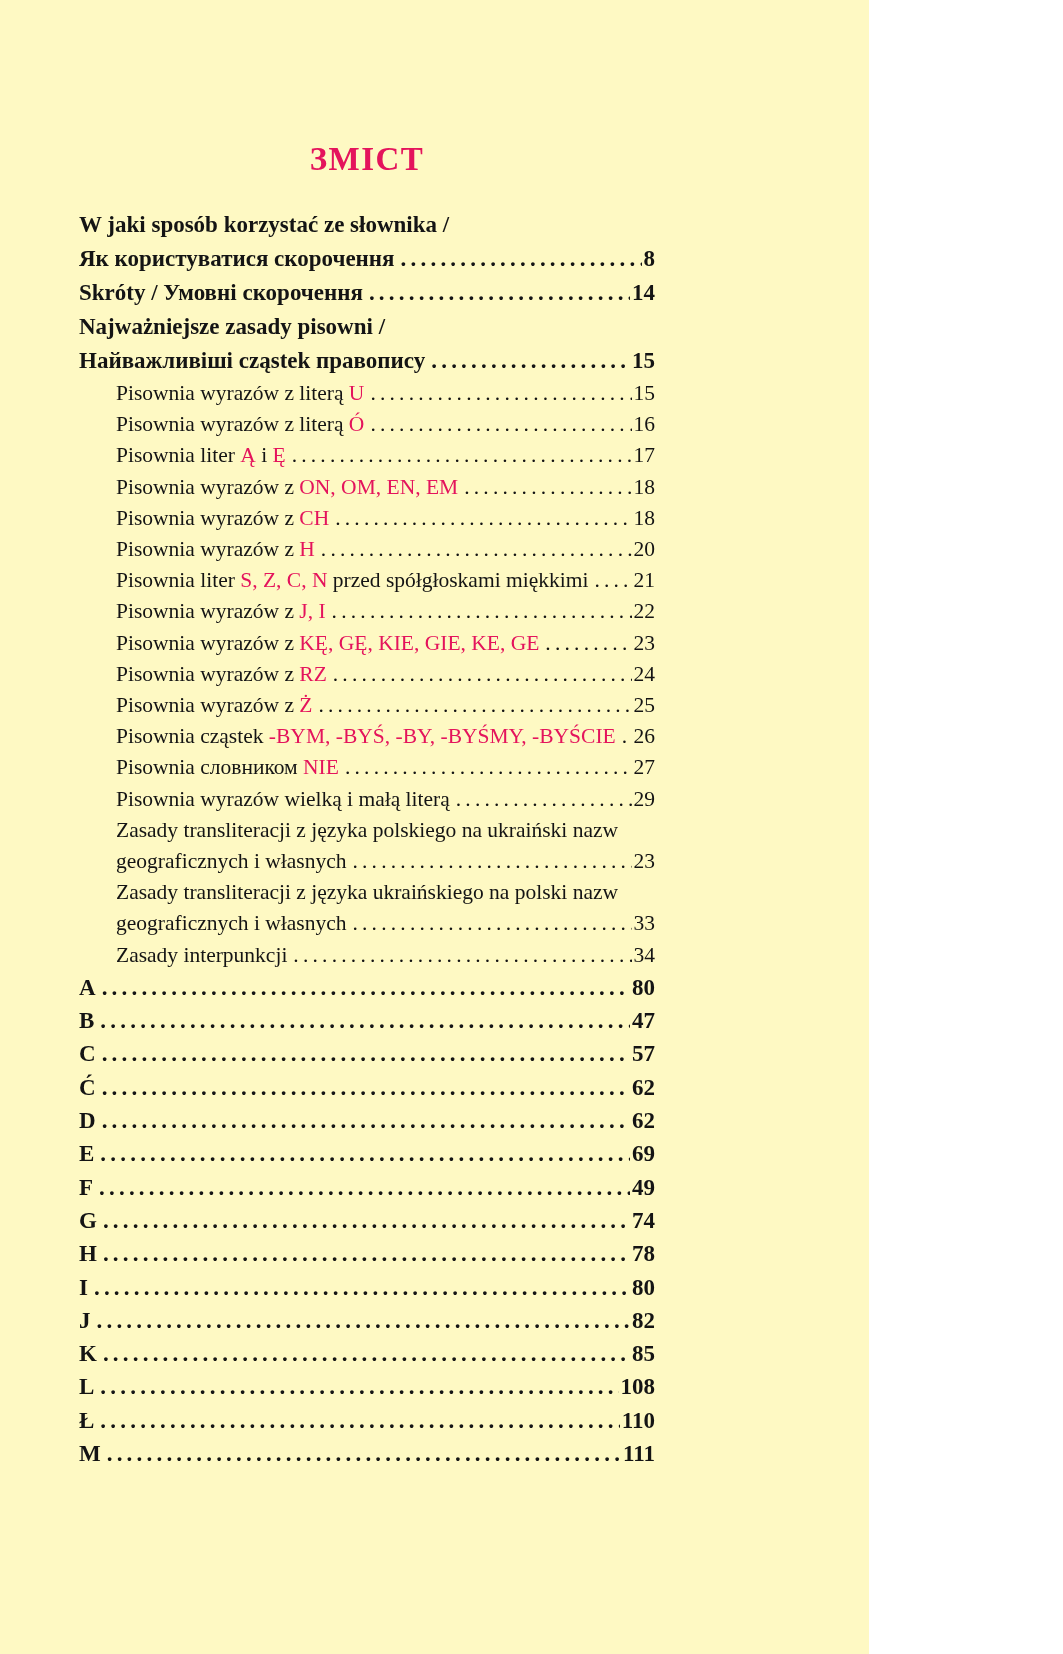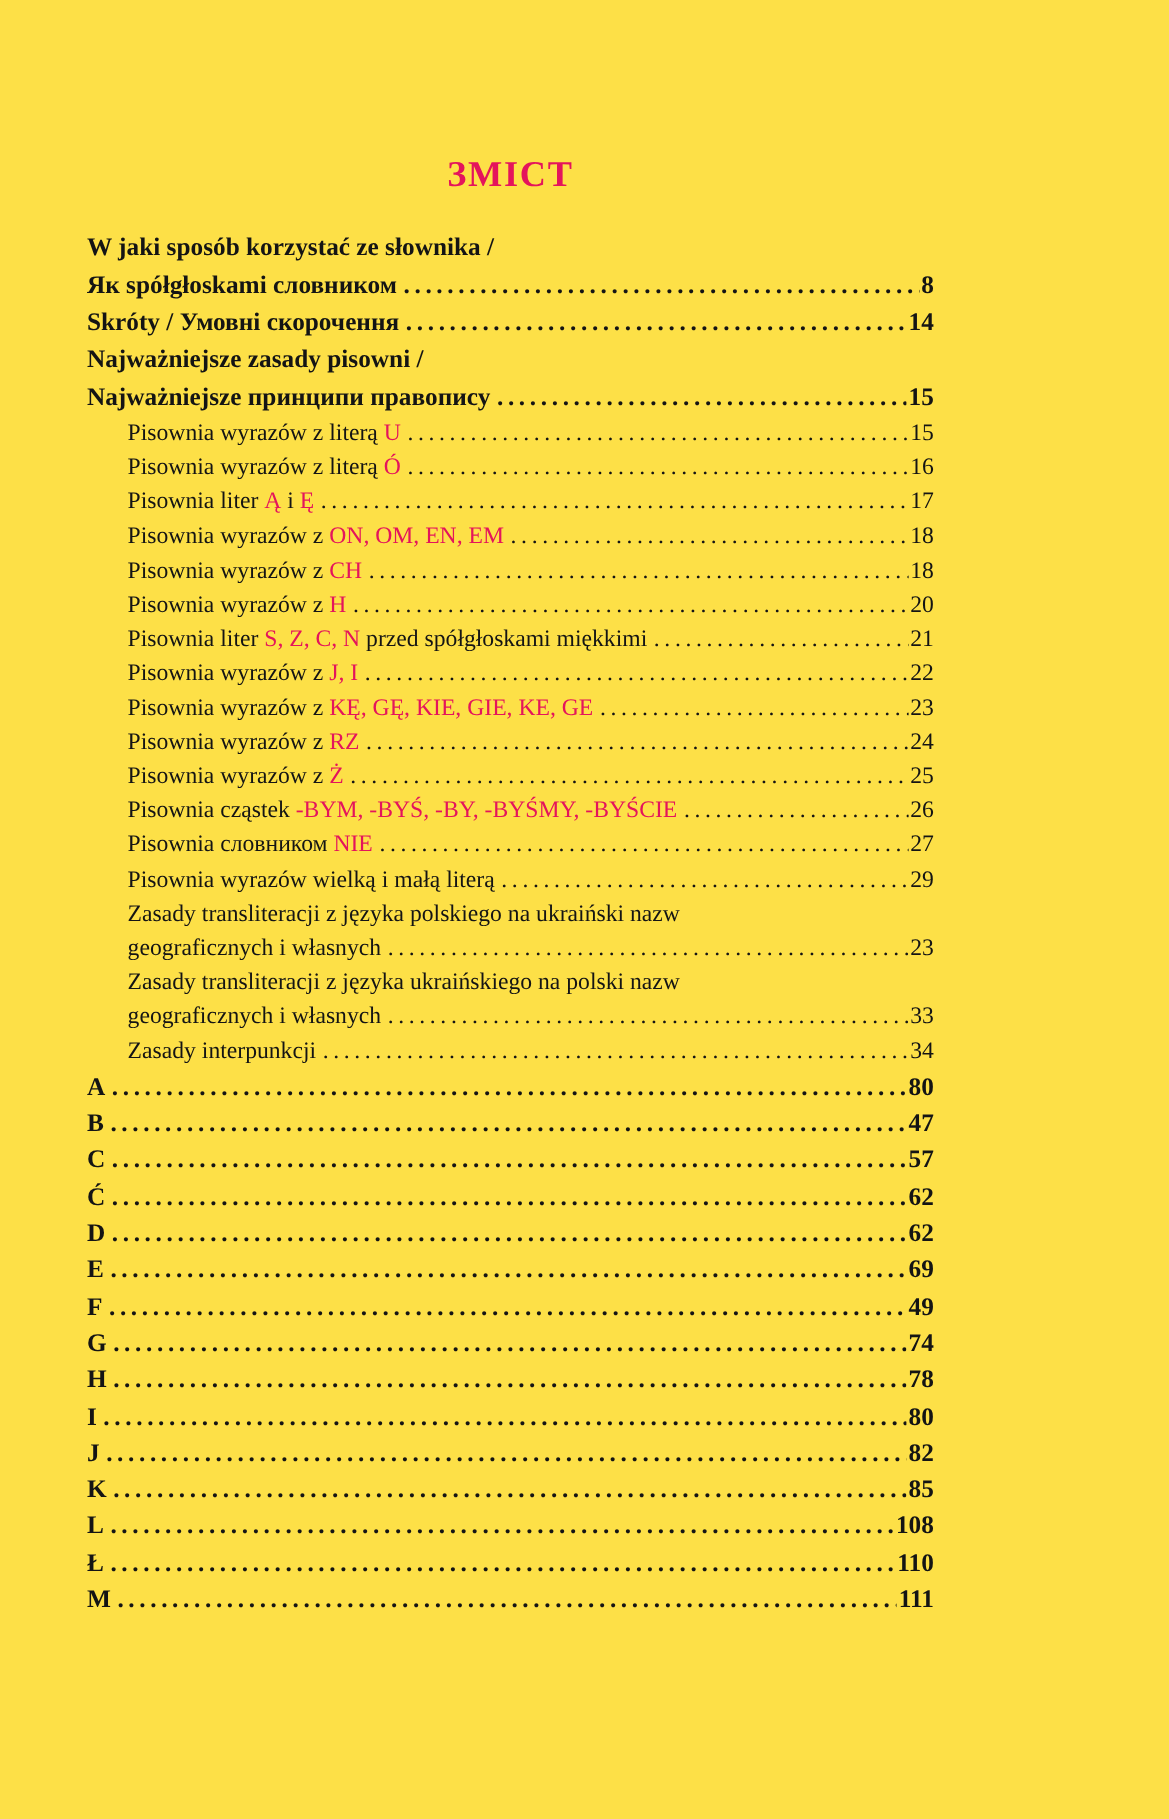--- a/index.html
+++ b/index.html
@@ -5,23 +5,23 @@
   * { margin: 0; padding: 0; box-sizing: border-box; }
   html, body { background: #ffffff; }
   body {
     width: 1063px;
     height: 1654px;
     overflow: hidden;
     font-family: "Liberation Serif", serif;
     color: #141414;
   }
   .page {
-    width: 1063px;
+    width: 869px;
     height: 1654px;
-    background: #fde047;
+    background: #fef9c3;
     position: relative;
   }
   .content {
     padding: 141px 214px 0 79px;
   }
   .title {
     text-align: center;
     color: var(--accent, #e4145c);
     font-weight: bold;
     font-size: 33px;
@@ -65,34 +65,34 @@
 <body>
 
 <div class="page">
   <div class="content">
     <div class="title">ЗМІСТ</div>
     <div class="toc-list">
         <div class="row bold">
           <span class="txt"><span>W jaki sposób korzystać ze słownika /</span></span>
         </div>
         <div class="row bold">
-          <span class="txt"><span>Як spółgłoskami словником</span></span>
+          <span class="txt"><span>Як користуватися скорочення</span></span>
           <span class="leader"></span>
           <span class="pagenum">8</span>
         </div>
         <div class="row bold">
           <span class="txt"><span>Skróty / Умовні скорочення</span></span>
           <span class="leader"></span>
           <span class="pagenum">14</span>
         </div>
         <div class="row bold">
           <span class="txt"><span>Najważniejsze zasady pisowni /</span></span>
         </div>
         <div class="row bold">
-          <span class="txt"><span>Najważniejsze принципи правопису</span></span>
+          <span class="txt"><span>Найважливіші cząstek правопису</span></span>
           <span class="leader"></span>
           <span class="pagenum">15</span>
         </div>
         <div class="row sub">
           <span class="txt"><span>Pisownia wyrazów z literą </span><span class="accent">U</span></span>
           <span class="leader"></span>
           <span class="pagenum">15</span>
         </div>
         <div class="row sub">
           <span class="txt"><span>Pisownia wyrazów z literą </span><span class="accent">Ó</span></span>

